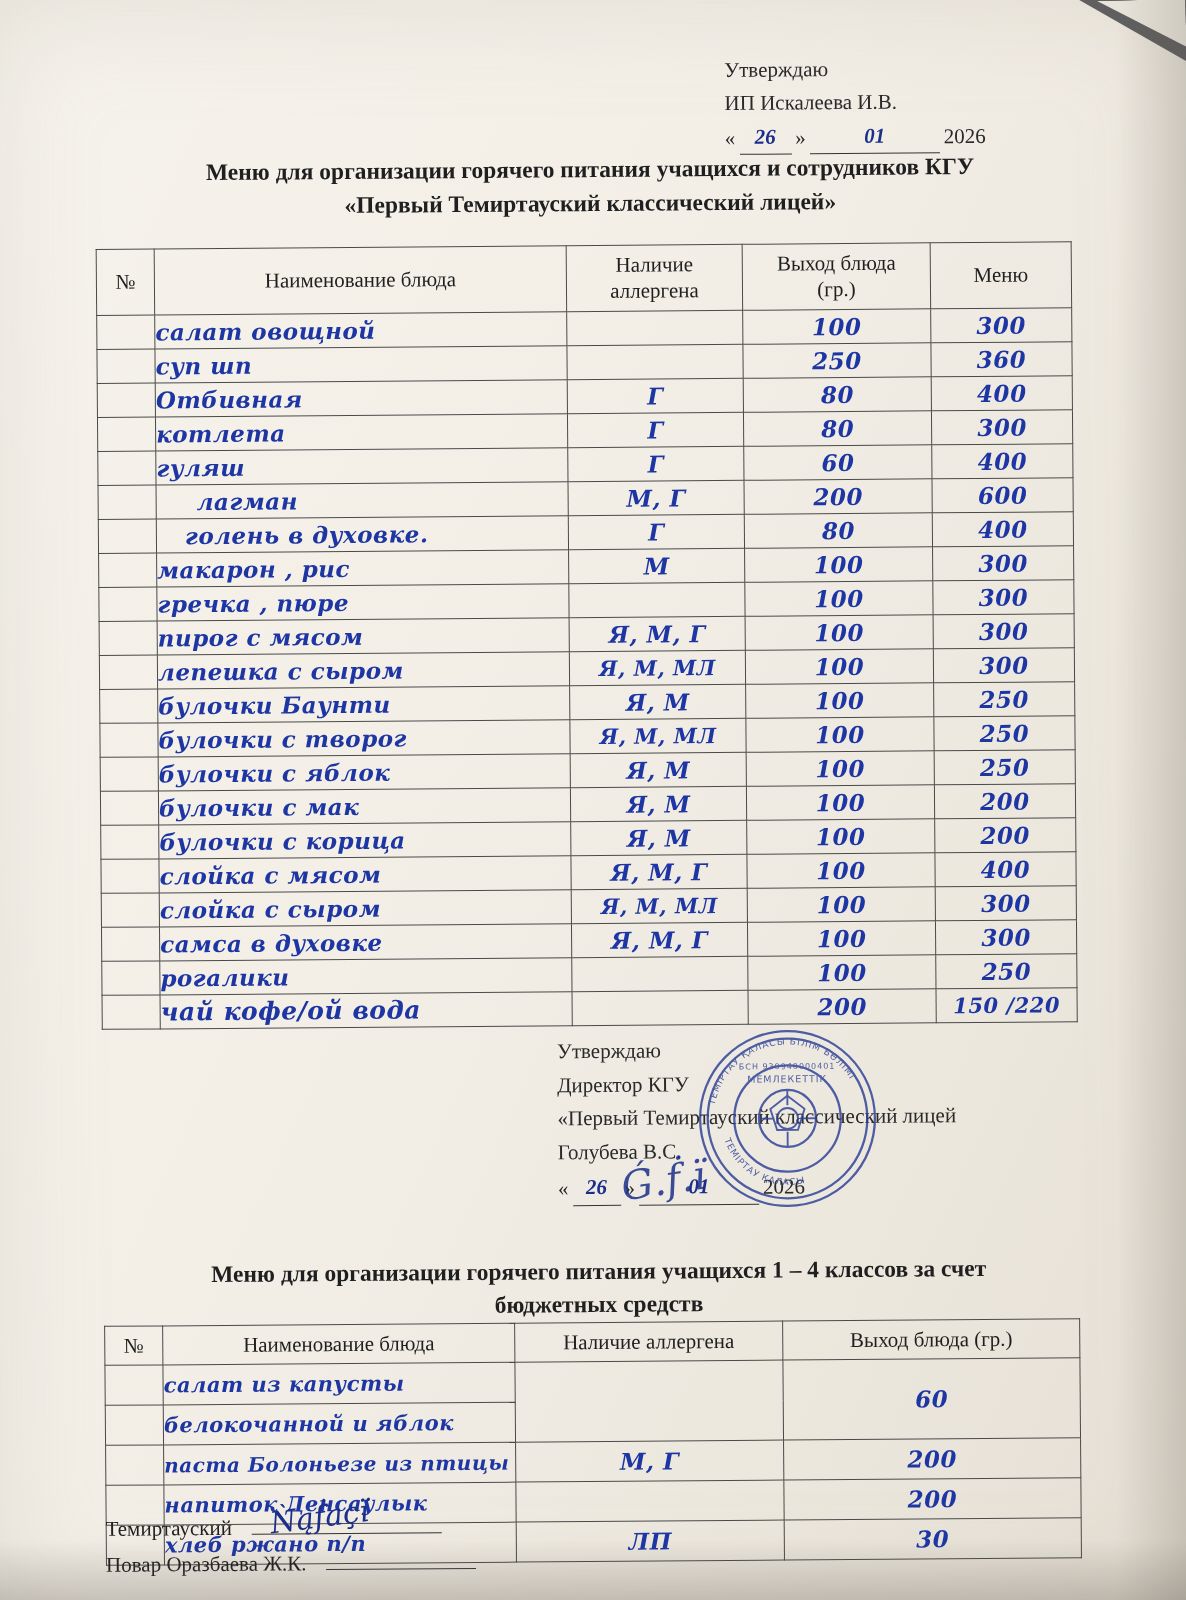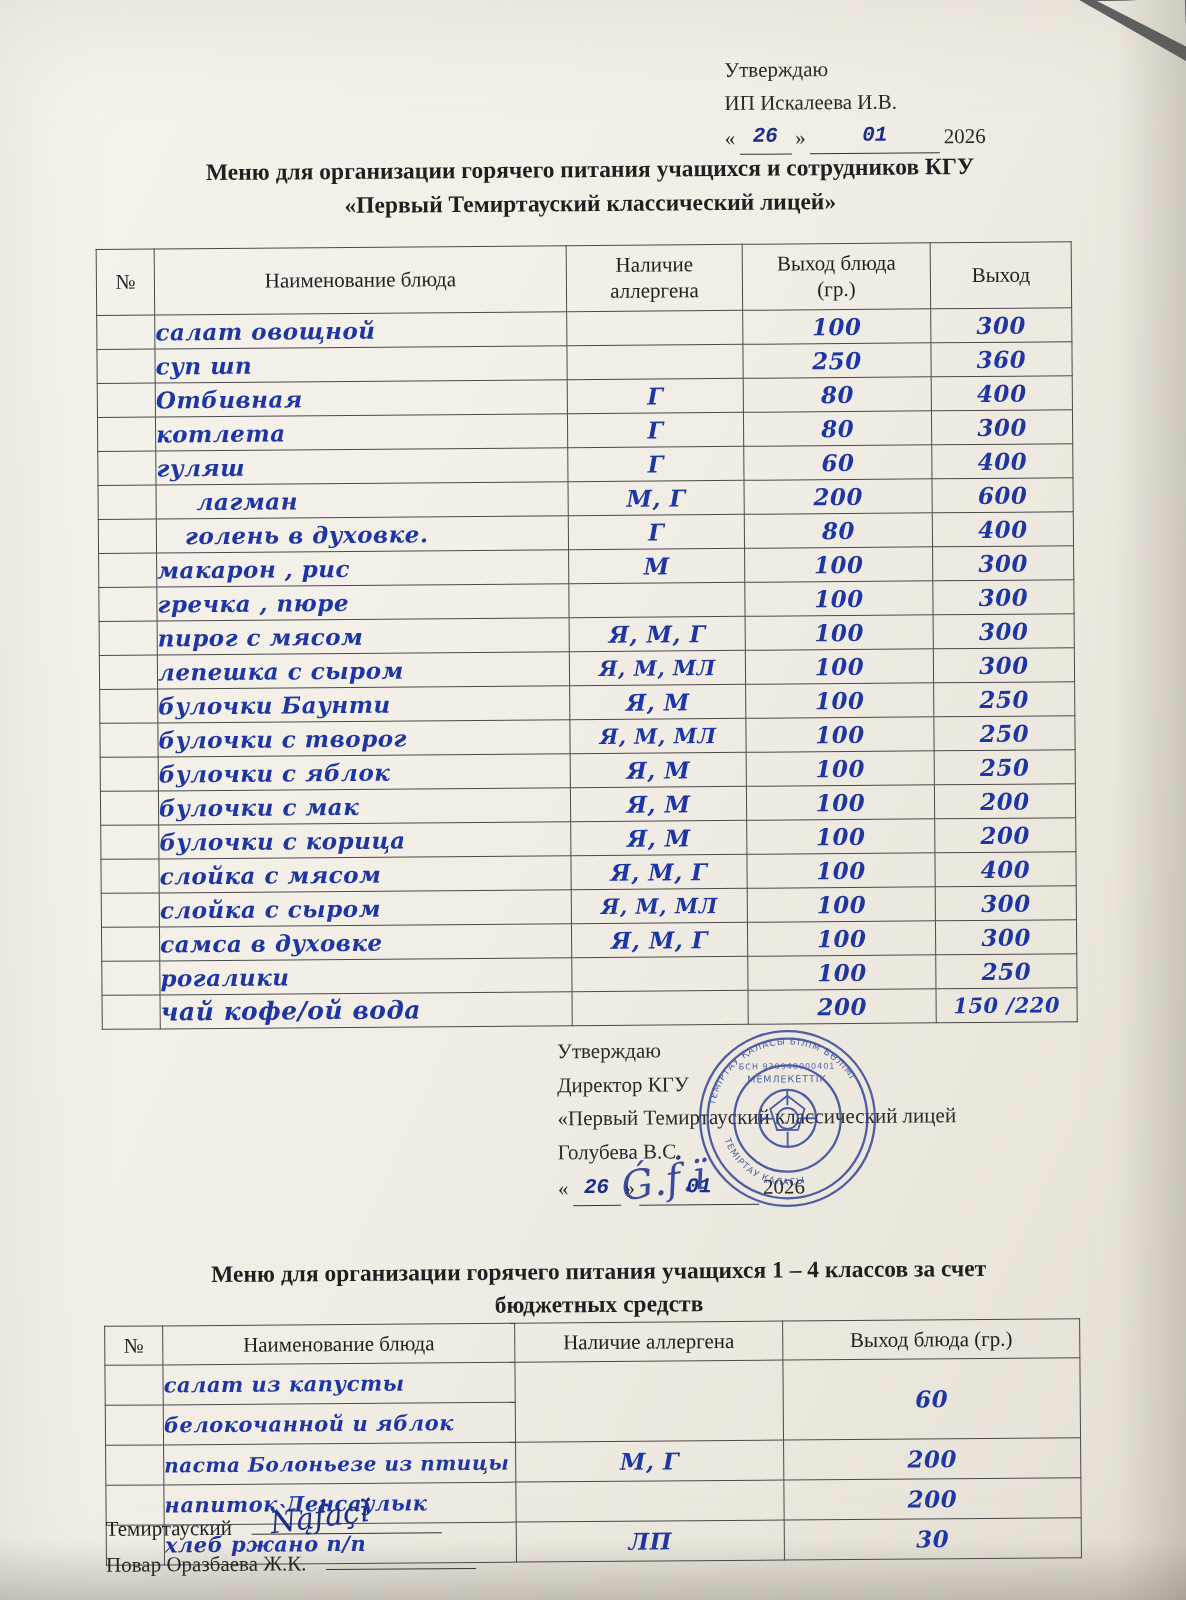--- a/index.html
+++ b/index.html
@@ -67,21 +67,21 @@
     line-height: 1.55;
   }
   .date-line {
     display: flex;
     align-items: flex-end;
     gap: 4px;
     margin-top: 2px;
     font-size: 21px;
   }
   .hw {
-    font-family: Liberation Mono, monospace;
+    font-family: Liberation Serif, serif;
     font-style: italic;
     color: #1b2f8a;
     font-weight: bold;
   }
   .ul {
     border-bottom: 1.5px solid #333;
     display: inline-block;
     text-align: center;
   }
 
@@ -257,21 +257,21 @@
             <th>№</th>
             <th>Наименование блюда</th>
             <th>
               <div>Наличие</div>
               <div>аллергена</div>
             </th>
             <th>
               <div>Выход блюда</div>
               <div>(гр.)</div>
             </th>
-            <th>Выход</th>
+            <th>Меню</th>
           </tr>
         </thead>
         <tbody>
           <tr class="row">
               <td class="cellhw c"></td>
               <td class="cellhw">салат  овощной</td>
               <td class="cellhw c"></td>
               <td class="cellhw c">100</td>
               <td class="cellhw c">300</td>
             </tr>

